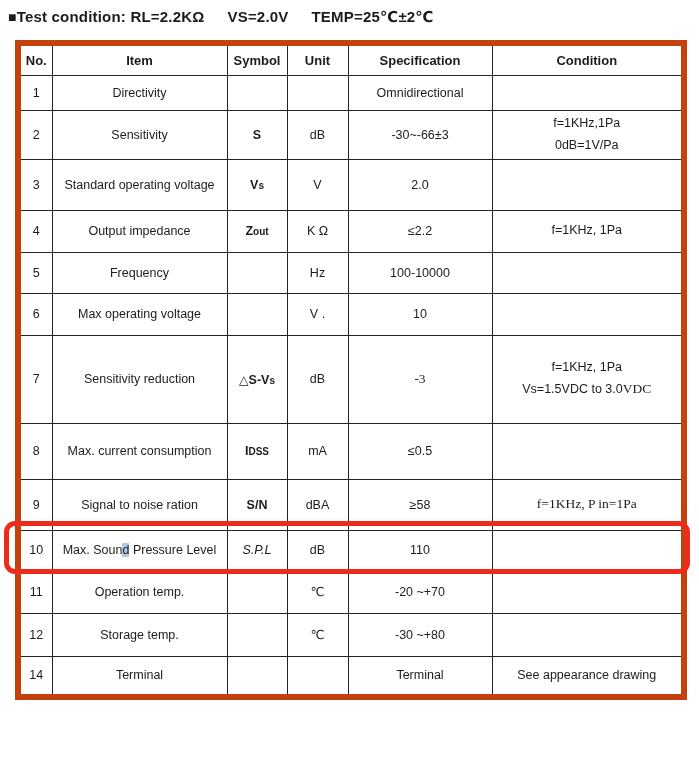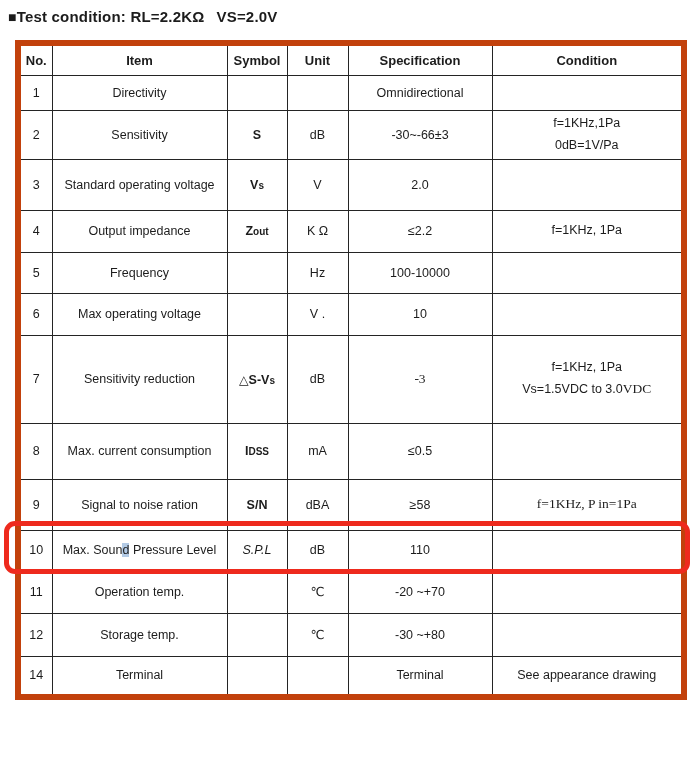--- a/index.html
+++ b/index.html
@@ -21,21 +21,21 @@
     position: absolute;
     left: 8px;
     top: 8px;
     display: flex;
     align-items: baseline;
     font-size: 15px;
     font-weight: bold;
     white-space: nowrap;
     letter-spacing: 0.2px;
   }
-  #title-line .seg { margin-left: 12px; }
+  #title-line .seg { margin-left: 23px; }
   #title-line .seg.first { margin-left: 0; }
   #title-line .bullet { font-size: 14px; margin-right: 0; }
 
   
   #spec-table {
     position: absolute;
     left: 15px;
     top: 40px;
     width: 666px;
     border-collapse: collapse;
@@ -78,20 +78,21 @@
 </style>
 </head>
 <body>
 
 <div id="page">
 
   <div id="title-line">
     <span class="bullet">■</span>
     <span class="seg first">Test condition: RL=2.2KΩ</span>
     <span class="seg">VS=2.0V</span>
+    <span class="seg">TEMP=25℃±2℃</span>
   </div>
 
   <table id="spec-table">
     <colgroup>
       <col style="width:34px">
         <col style="width:175px">
         <col style="width:60px">
       <col style="width:61px">
         <col style="width:144px">
         <col style="width:192px">

